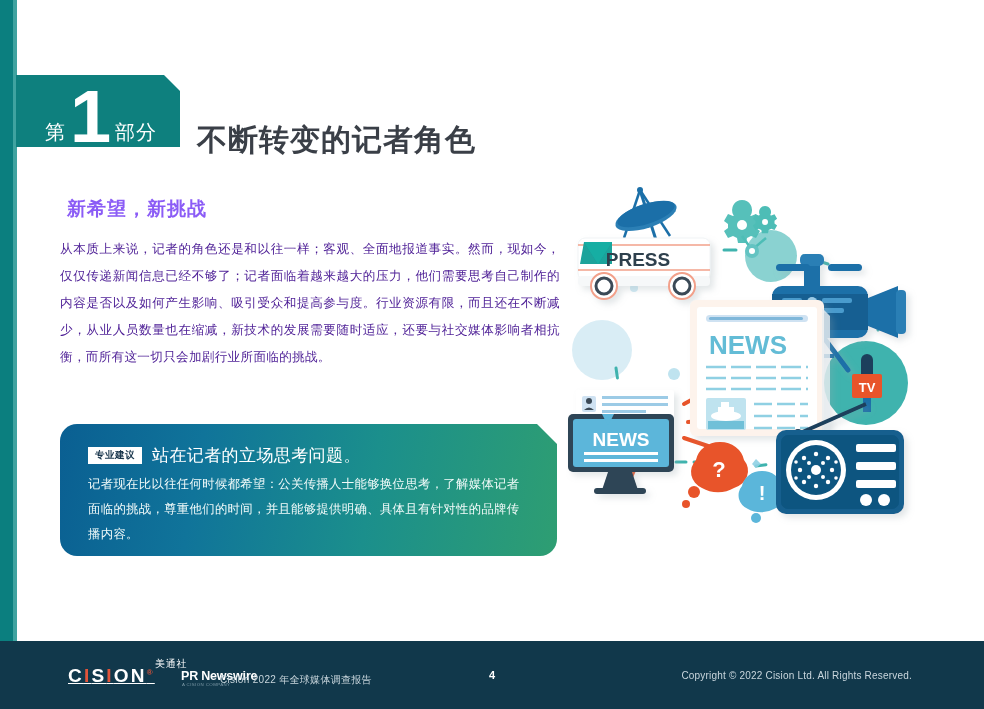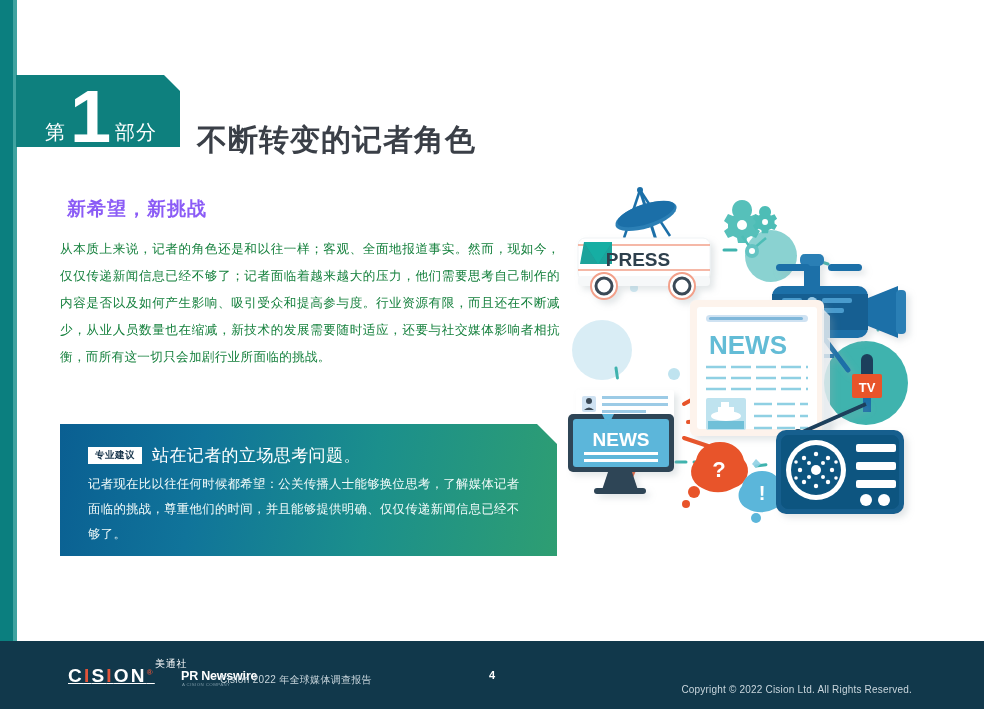--- a/index.html
+++ b/index.html
@@ -47,29 +47,30 @@
     letter-spacing:1px; z-index:4;margin-top:36px;
   }
 
   
   #subhead{
     position:absolute; left:60px; top:196px;
     font-size:19px; font-weight:bold; color:#8b5cf6; letter-spacing:1px;margin-left:7px;
   }
   #body-copy{
     position:absolute; left:60px; top:236px; width:500px;
-    font-size:12.6px; line-height:2.15; color:#15803d;
+    font-size:12.6px; line-height:2.15; color:#4c1d95;
     text-align:justify; letter-spacing:.3px;
   }
 
   
   #callout{
     position:absolute; left:60px; top:424px; width:497px; height:132px;
     background:linear-gradient(100deg,#0a5f92 0%,#10749a 28%,#1b8f8c 62%,#2e9e72 100%);
     clip-path:polygon(0 0, 477px 0, 497px 20px, 497px 132px, 0 132px);
+    border-radius:17px;
   }
   #callout-head{
     position:absolute; left:28px; top:20px;
     display:flex; align-items:center; gap:10px;
   }
   #tip-badge{
     background:#ffffff; color:#16334a;
     font-size:9.5px; font-weight:bold;
     padding:3px 7px 3px 7px; line-height:1.15;
     letter-spacing:.5px;
@@ -103,21 +104,21 @@
   #footer-report{
     position:absolute; left:220px; top:32px;
     color:#c9d6dd; font-size:10px; letter-spacing:.3px;
   }
   #footer-page{
     position:absolute; left:0; top:0; width:984px; height:68px;
     display:flex; align-items:center; justify-content:center;
     color:#ffffff; font-size:11px; font-weight:bold;
   }
   #footer-copy{
-    position:absolute; right:72px; top:43px;
+    position:absolute; right:72px; top:29px;
     color:#c9d6dd; font-size:10px; letter-spacing:.2px;
   }
 
   
   #illo{ position:absolute; left:566px; top:178px; width:402px; height:370px; }
 </style>
 </head>
 <body>
 
 <div id="left-bar"></div>
@@ -132,21 +133,21 @@
 <h1 id="page-title">不断转变的记者角色</h1>
 
 <h2 id="subhead">新希望，新挑战</h2>
 <p id="body-copy">从本质上来说，记者的角色还是和以往一样；客观、全面地报道事实。然而，现如今，仅仅传递新闻信息已经不够了；记者面临着越来越大的压力，他们需要思考自己制作的内容是否以及如何产生影响、吸引受众和提高参与度。行业资源有限，而且还在不断减少，从业人员数量也在缩减，新技术的发展需要随时适应，还要与社交媒体影响者相抗衡，而所有这一切只会加剧行业所面临的挑战。</p>
 
 <div id="callout">
   <div id="callout-head">
     <span id="tip-badge">专业建议</span>
     <span id="tip-title">站在记者的立场思考问题。</span>
   </div>
-  <div id="callout-body">记者现在比以往任何时候都希望：公关传播人士能够换位思考，了解媒体记者面临的挑战，尊重他们的时间，并且能够提供明确、仅仅传递新闻信息已经不够了。</div>
+  <div id="callout-body">记者现在比以往任何时候都希望：公关传播人士能够换位思考，了解媒体记者面临的挑战，尊重他们的时间，并且能够提供明确、具体且有针对性的品牌传播内容。</div>
 </div>
 
 <div id="illo">
 <svg width="402" height="370" viewBox="0 0 402 370" xmlns="http://www.w3.org/2000/svg">
   <defs>
     <filter id="sh" x="-30%" y="-30%" width="170%" height="170%">
       <feDropShadow dx="4" dy="4" stdDeviation="3" flood-color="#9aa7ae" flood-opacity="0.28"></feDropShadow>
     </filter>
   </defs>
 

